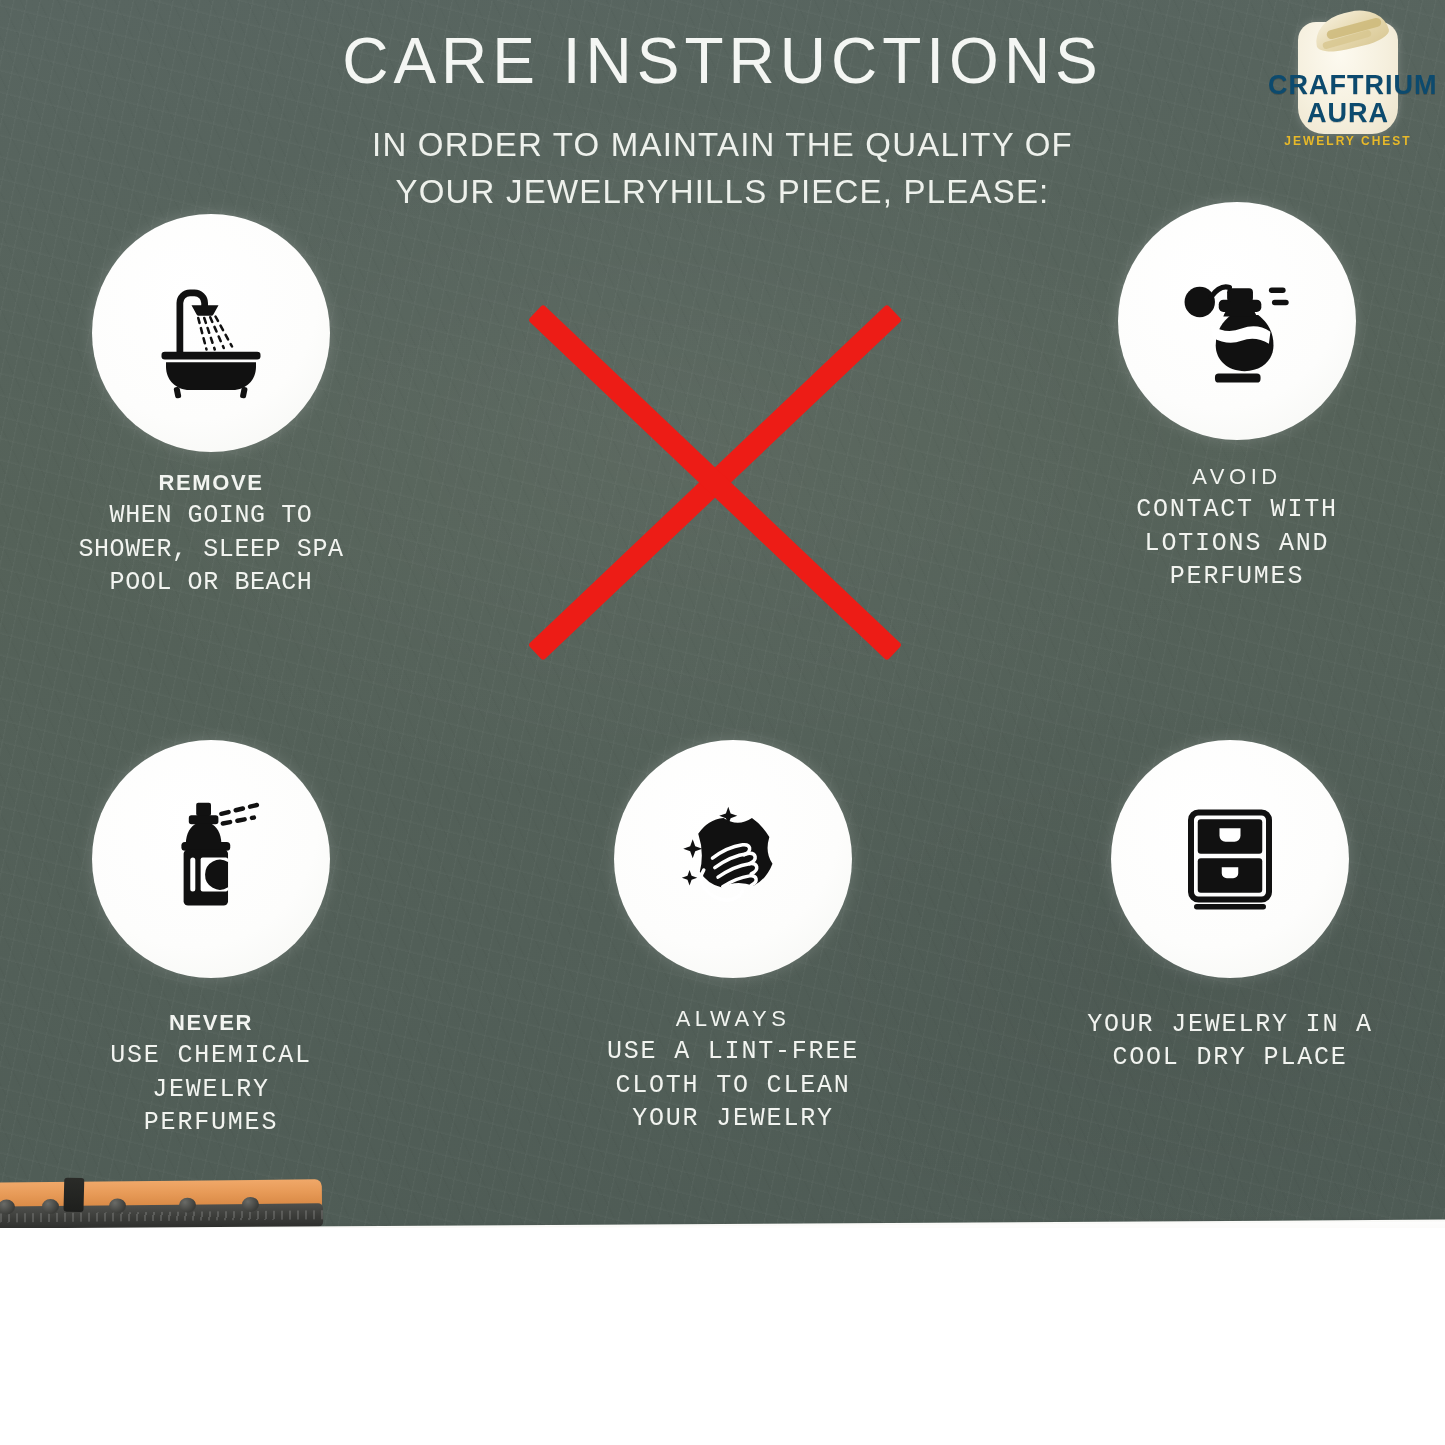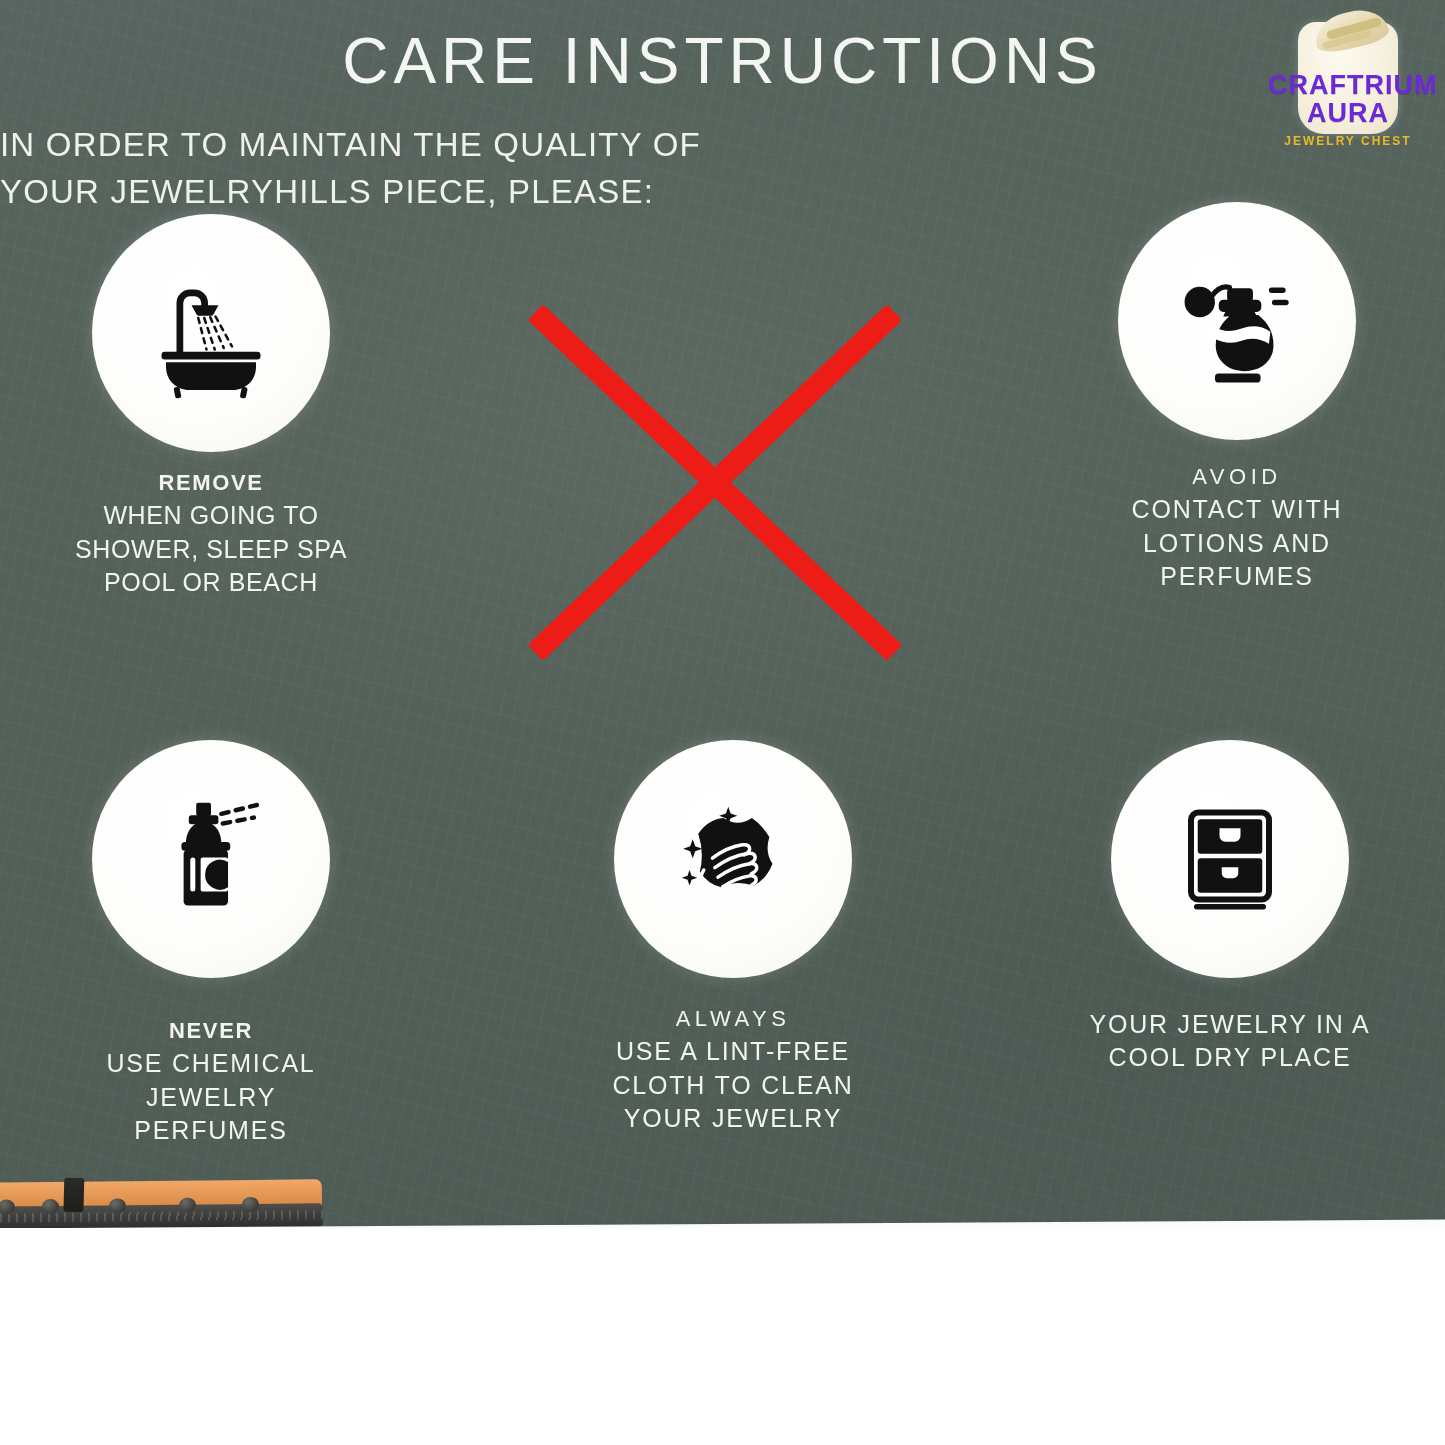--- a/index.html
+++ b/index.html
@@ -54,21 +54,21 @@
     color: #f4f6f3;
     font-size: 64px;
     font-weight: 400;
     letter-spacing: 5px;
     line-height: 1.05;
   }
   .subtitle {
     position: absolute;
     left: 0; right: 0;
     top: 122px;
-    text-align: left;
+    text-align: center;
     color: #eef1ec;
     font-size: 33px;
     font-weight: 400;
     letter-spacing: 1.2px;
     line-height: 1.42;
   }
   .subtitle .l2 { display: block; }
 
   
   .logo {
@@ -118,21 +118,21 @@
     border-radius: 6px;
     background: #d7c68f;
     transform: rotate(-16deg);
     opacity: .8;
   }
   .logo-name {
     position: absolute;
     left: 0; right: 0;
     top: 56px;
     text-align: center;
-    color: #6d28d9;
+    color: #0c4a6e;
     font-size: 27px;
     font-weight: 700;
     letter-spacing: 1px;
     line-height: 1.02;
     text-shadow: 0 1px 0 rgba(0,0,0,.18);
   }
   .logo-name .l2 { display: block; font-size: 27px; }
   .logo-sub {
     position: absolute;
     left: 0; right: 0;
@@ -180,32 +180,32 @@
   .cap-head {
     display: block;
     font-size: 22px;
     font-weight: 700;
     letter-spacing: 1.6px;
     margin-bottom: 2px;
   }
   .cap-head.light { font-weight: 400; letter-spacing: 4.5px; }
   .cap-body { display: block; font-size: 25px; font-weight: 400; letter-spacing: .6px; }
   .cap-body.wide { letter-spacing: 1.8px; }
-  .cap-body .ln { display: block; }
+  .cap-body .ln { display: block; font-family: Liberation Mono, monospace; }
 
   
   .b-tl { left: 46px;   top: 214px; }
   .b-tr { left: 1072px; top: 202px; }
   .b-bl { left: 46px;   top: 740px; }
   .b-bm { left: 568px;  top: 740px; }
   .b-br { left: 1065px; top: 740px; }
 
   .b-tl .caption { margin-top: 16px; }
   .b-tr .caption { margin-top: 22px; }
-  .b-bl .caption { margin-top: 38px; }
+  .b-bl .caption { margin-top: 30px; }
   .b-bm .caption { margin-top: 26px; }
   .b-br .caption { margin-top: 30px; }
 
   
   .tray {
     position: absolute;
     left: -6px;
     top: 1224px;
     width: 1457px;
     height: 34px;

